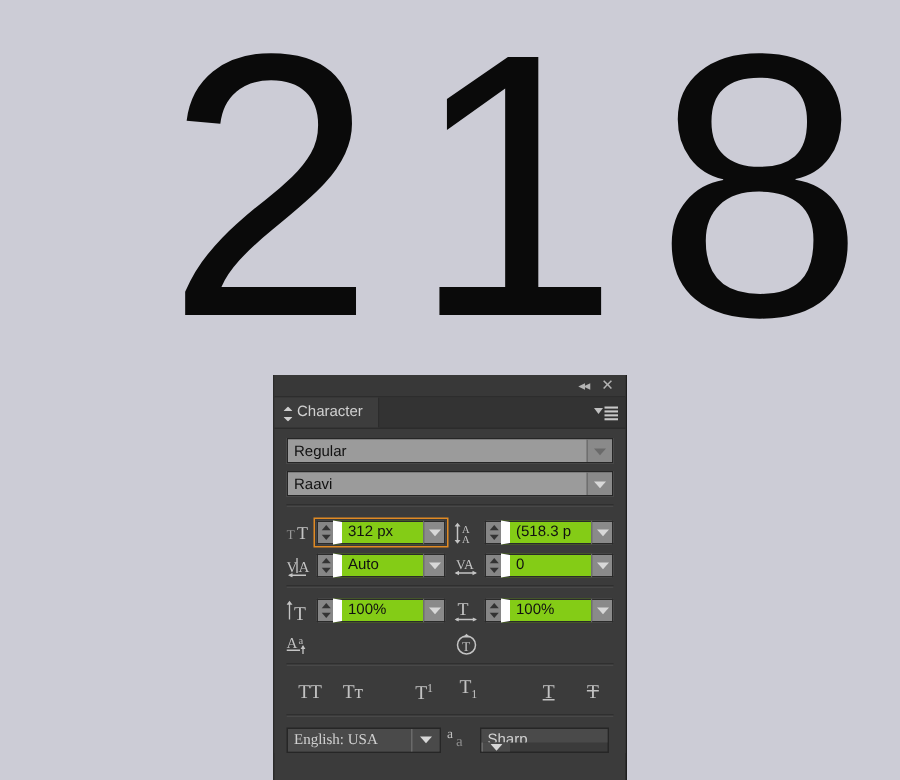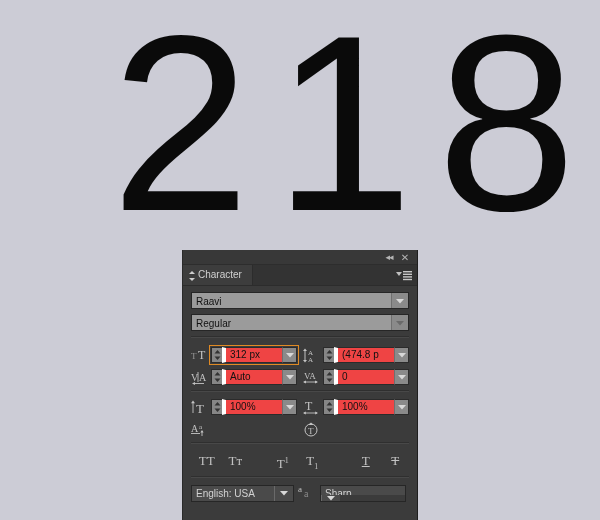--- a/index.html
+++ b/index.html
@@ -192,23 +192,23 @@
     border-right: none;
     display: flex;
     flex-direction: column;
     align-items: center;
     justify-content: center;
     box-sizing: border-box;
   }
   .stepper svg { display: block; }
   .field-value {
     flex: 1;
-    background: #ef4444;
+    background: #84cc16;
     border: 1px solid #2b2b2b;
-    border-left: 4px solid #ffffff;
+    border-left: 6px solid #ffffff;
     border-right: none;
     color: #111111;
     font-size: 10px;
     line-height: 14px;
     padding-left: 4px;
     box-sizing: border-box;
     overflow: hidden;
     white-space: nowrap;
   }
   .field-arrow {
@@ -225,21 +225,21 @@
   .divider {
     height: 1px;
     background: #2f2f2f;
     border-bottom: 1px solid #484848;
     margin: 4px 0 6px 0;
   }
 
   
   .style-row {
     display: flex;
-    align-items: flex-start;
+    align-items: center;
     height: 22px;
     padding: 0 2px;
     margin-bottom: 2px;
   }
   .style-btn {
     color: #c2c2c2;
     font-family: "Liberation Serif", serif;
     font-size: 13px;
     line-height: 22px;
     text-align: center;
@@ -255,20 +255,21 @@
     align-items: center;
     height: 18px;
     margin-top: 2px;
   }
   .lang-combo {
     display: flex;
     width: 103px;
     height: 17px;
     border: 1px solid #262626;
     box-sizing: border-box;
+    font-family: Liberation Serif, serif;
   }
   .lang-value {
     flex: 1;
     background: #4a4a4a;
     color: #d2d2d2;
     font-size: 10px;
     line-height: 15px;
     padding-left: 4px;
     overflow: hidden;
     white-space: nowrap;
@@ -327,35 +328,35 @@
         <rect x="7" y="6.2" width="9" height="1.4" fill="#c8c8c8"></rect>
         <rect x="7" y="8.8" width="9" height="1.4" fill="#c8c8c8"></rect>
       </svg>
     </div>
   </div>
 
   <div class="panel-body">
 
     <div class="row">
       <div class="combo">
+        <div class="combo-value">Regular</div>
+        <div class="combo-arrow dim">
+          <svg width="8" height="6" viewBox="0 0 8 6">
+              <polygon points="0,1 8,1 4,5.5" fill="#6a6a6a"></polygon>
+            </svg>
+        </div>
+      </div>
+    </div>
+
+    <div class="row">
+      <div class="combo">
         <div class="combo-value">Raavi</div>
         <div class="combo-arrow">
           <svg width="8" height="6" viewBox="0 0 8 6">
               <polygon points="0,1 8,1 4,5.5" fill="#d8d8d8"></polygon>
-            </svg>
-        </div>
-      </div>
-    </div>
-
-    <div class="row">
-      <div class="combo">
-        <div class="combo-value">Regular</div>
-        <div class="combo-arrow dim">
-          <svg width="8" height="6" viewBox="0 0 8 6">
-              <polygon points="0,1 8,1 4,5.5" fill="#6a6a6a"></polygon>
             </svg>
         </div>
       </div>
     </div>
 
     <div class="divider"></div>
 
     <div class="metrics">
 
       <div class="metric-row">
@@ -392,21 +393,21 @@
               <polygon points="2,14.5 4,12 0,12" fill="#c4c4c4"></polygon>
             </svg>
           </div>
           <div class="field">
             <div class="stepper">
               <svg width="7" height="12" viewBox="0 0 7 12">
                 <polygon points="3.5,1 6.5,4.5 0.5,4.5" fill="#333"></polygon>
                 <polygon points="3.5,11 6.5,7.5 0.5,7.5" fill="#333"></polygon>
               </svg>
             </div>
-            <div class="field-value">(474.8 p</div>
+            <div class="field-value">(518.3 p</div>
             <div class="field-arrow">
               <svg width="8" height="6" viewBox="0 0 8 6">
                   <polygon points="0,1 8,1 4,5.5" fill="#d8d8d8"></polygon>
                 </svg>
             </div>
           </div>
         </div>
       </div>
 
       <div class="metric-row">

